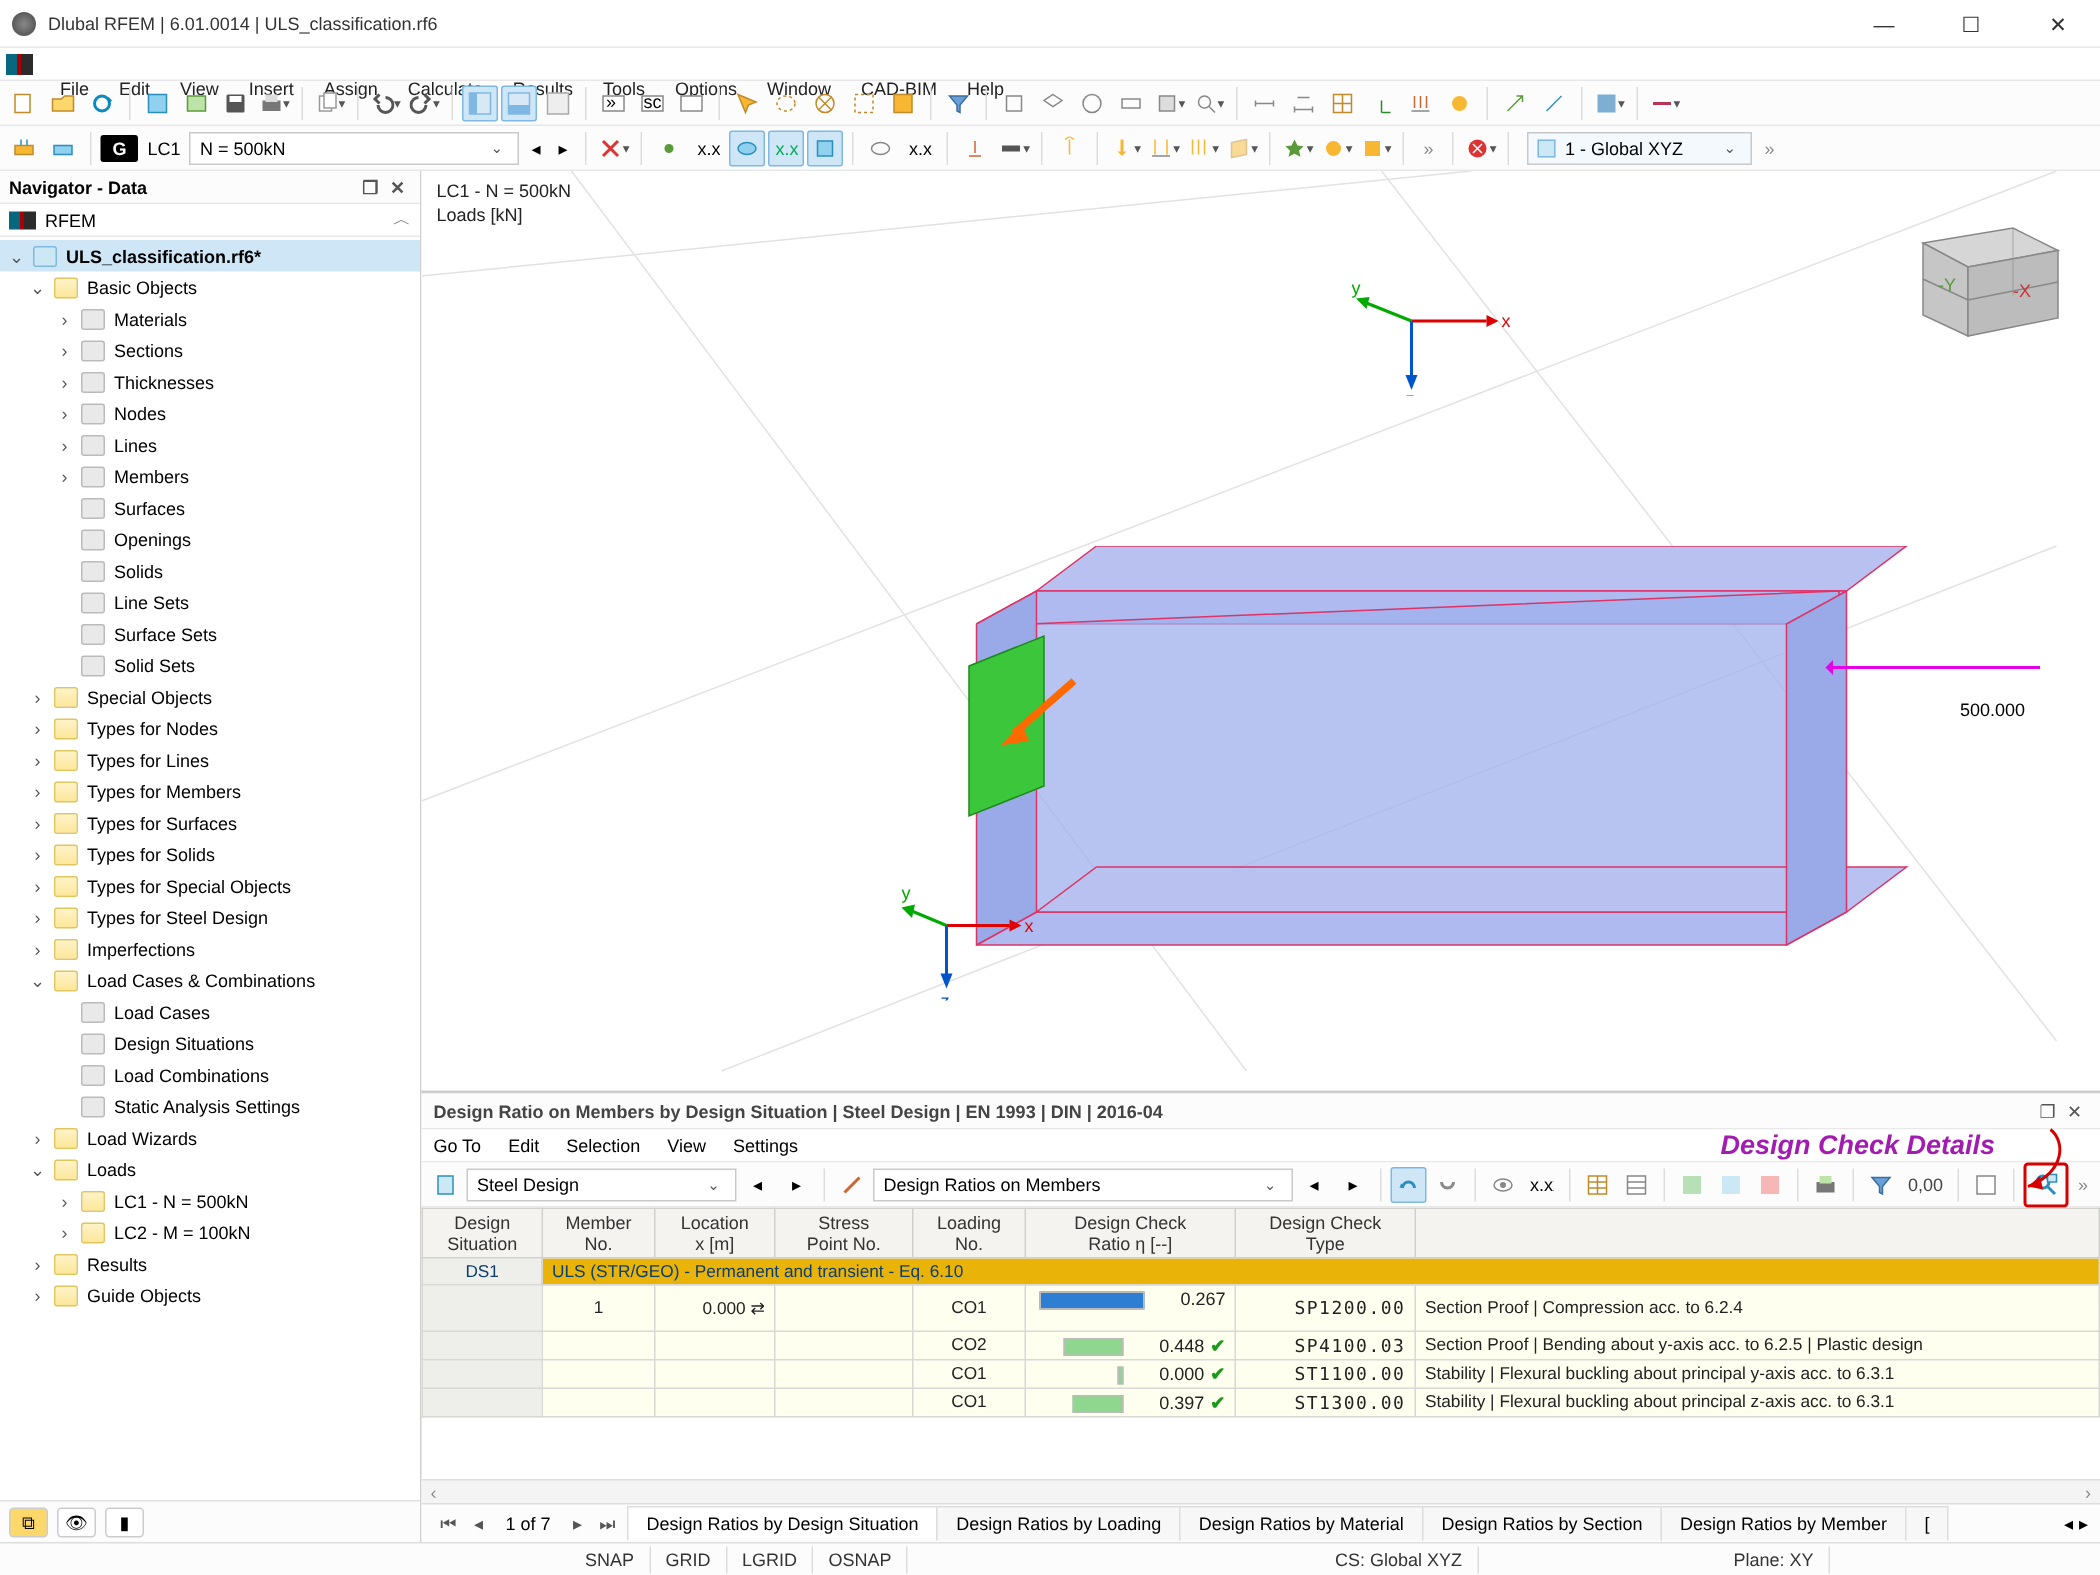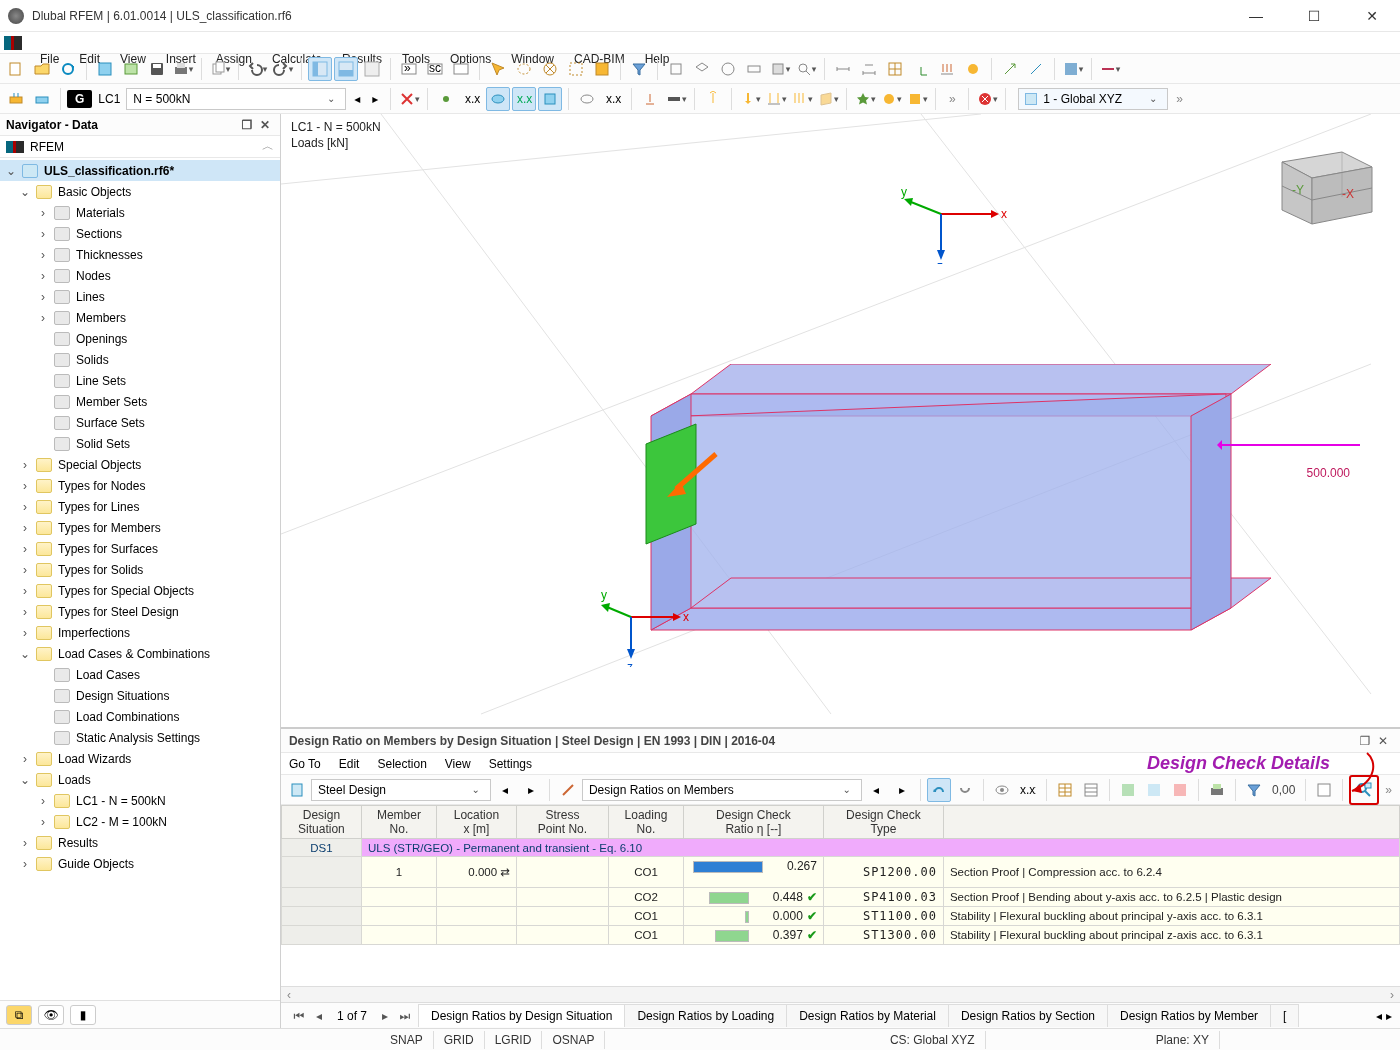--- a/index.html
+++ b/index.html
@@ -66,39 +66,39 @@
 
   
   .grid-lines { position: absolute; inset: 0; }
   .beam { position: absolute; left: 350px; top: 250px; }
 
   .axis-small { position: absolute; left: 320px; bottom: 60px; }
 
   .pink-arrow { position: absolute; right: 40px; top: 330px; color: #e600e6; font-size: 12px; display: flex; align-items: center;}
   .pink-line { width: 140px; height: 2px; background: #e600e6; position: relative;}
   .pink-line::before { content:""; position:absolute; left:-8px; top:-4px; border: 5px solid transparent; border-right-color:#e600e6;}
-  .pink-label { margin-left: 8px; color: #be185d;}
+  .pink-label { margin-left: 8px; color: #000000;}
 
   
   .results { height: 300px; display: flex; flex-direction: column; border-top: 1px solid #ccc;}
   .results-title { height: 24px; background: #fcfcfc; display: flex; align-items: center; padding: 0 8px; border-bottom: 1px solid #e8e8e8;}
   .results-title .t { font-weight: 700; color: #444; flex: 1;}
   .results-title .wbtn { width: 18px; text-align: center; color: #555;}
   .results-menu { height: 22px; display: flex; align-items: center; gap: 18px; padding: 0 8px; border-bottom: 1px solid #e8e8e8; background: #fff;}
   .results-annot { position: absolute; right: 70px; top: 0px; color: #a21caf; font-weight: 700; font-style: italic; font-size: 18px; pointer-events:none;}
   .results-toolbar { height: 30px; display: flex; align-items: center; padding: 0 4px; border-bottom: 1px solid #e8e8e8; background: #fcfcfc; gap: 2px; position: relative;}
   .sel-box { height: 22px; border: 1px solid #c9c9c9; background: #fff; display: inline-flex; align-items: center; padding: 0 6px; }
   .red-highlight { border: 2px solid #d60000; border-radius: 3px; padding: 1px;}
 
   
   .res-table { flex: 1; overflow: auto; position: relative;}
   table.grid { border-collapse: collapse; width: 100%; }
   table.grid th { background: #f4f3ef; border: 1px solid #d0d0cc; padding: 2px 4px; font-weight: 400; color: #333; text-align: center; height: 18px; font-size: 11.5px;}
   table.grid td { border: 1px solid #d8d8d4; padding: 2px 6px; background: #fffff0; height: 18px; color: #222; font-size: 11.5px;}
-  table.grid tr.group td { background: #f0abfc; color: #0b3e6f; font-size: 11.5px;}
+  table.grid tr.group td { background: #eab308; color: #0b3e6f; font-size: 11.5px;}
   .ds-cell { background: #eeeeea !important; text-align: center;}
   .ratio-bar { display: inline-block; height: 12px; vertical-align: middle; border: 1px solid #bbb;}
   .ratio-val { display: inline-block; width: 50px; text-align: right; margin-left: 4px;}
   .check { color: #1a9a1a; font-weight: bold; margin-left: 4px;}
   .dcode { font-family: Consolas, monospace; letter-spacing: 1px;}
 
   .res-scroll { height: 16px; background: #f4f4f4; border-top: 1px solid #ddd; display:flex; align-items:center;}
   .res-scroll .lh { width: 16px; text-align:center; color:#888;}
   .res-scroll .rh { width: 16px; text-align:center; color:#888; margin-left:auto;}
 
@@ -557,36 +557,36 @@
             <span class="tree-label">Lines</span>
           </div>
           <div class="tree-row" style="padding-left:36px">
             <span class="tw">›</span>
             <span class="node-icon"></span>
             <span class="tree-label">Members</span>
           </div>
           <div class="tree-row" style="padding-left:36px">
             <span class="tw">&nbsp;</span>
             <span class="node-icon"></span>
+            <span class="tree-label">Surfaces</span>
+          </div>
+          <div class="tree-row" style="padding-left:36px">
+            <span class="tw">&nbsp;</span>
+            <span class="node-icon"></span>
             <span class="tree-label">Openings</span>
           </div>
           <div class="tree-row" style="padding-left:36px">
             <span class="tw">&nbsp;</span>
             <span class="node-icon"></span>
             <span class="tree-label">Solids</span>
           </div>
           <div class="tree-row" style="padding-left:36px">
             <span class="tw">&nbsp;</span>
             <span class="node-icon"></span>
             <span class="tree-label">Line Sets</span>
-          </div>
-          <div class="tree-row" style="padding-left:36px">
-            <span class="tw">&nbsp;</span>
-            <span class="node-icon"></span>
-            <span class="tree-label">Member Sets</span>
           </div>
           <div class="tree-row" style="padding-left:36px">
             <span class="tw">&nbsp;</span>
             <span class="node-icon"></span>
             <span class="tree-label">Surface Sets</span>
           </div>
           <div class="tree-row" style="padding-left:36px">
             <span class="tw">&nbsp;</span>
             <span class="node-icon"></span>
             <span class="tree-label">Solid Sets</span>

